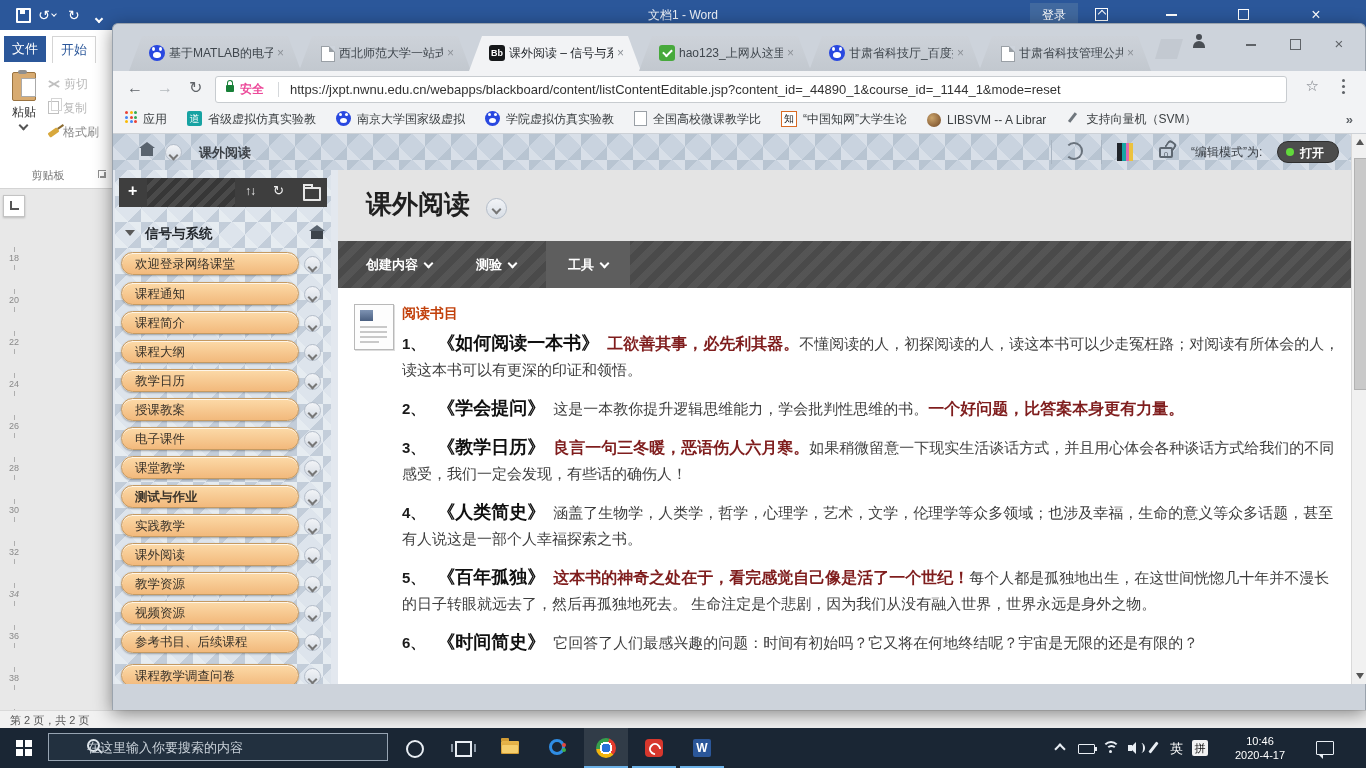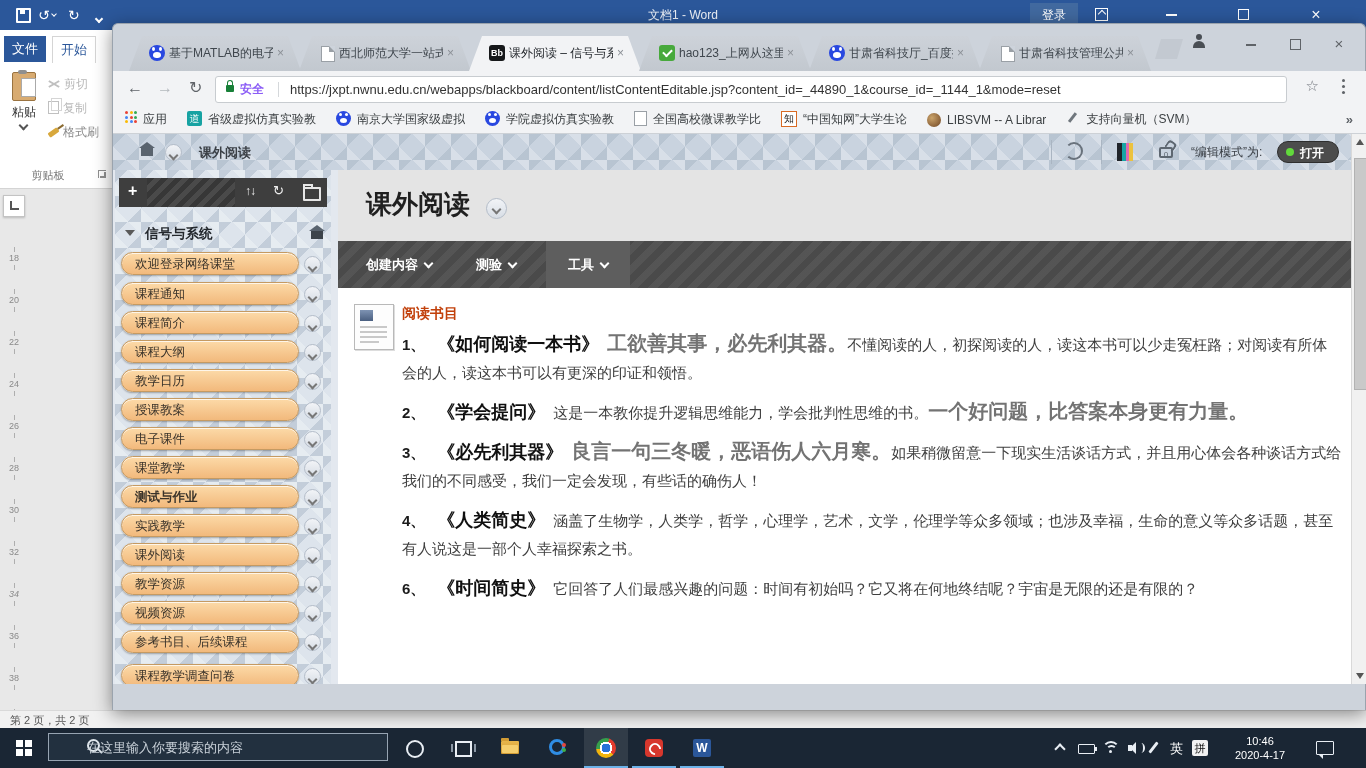--- a/index.html
+++ b/index.html
@@ -75,21 +75,21 @@
   .person:after{content:"";position:absolute;left:1.5px;top:7px;width:12px;height:7px;border-radius:6px 6px 0 0;background:#494e54;}
   .cwbtn{position:absolute;top:6px;width:40px;height:28px;color:#5f6368;text-align:center;line-height:28px;font-size:14px;}
   .cmin{position:absolute;left:15px;top:14px;width:10px;height:2px;background:#5f6368;}
   .cmax{position:absolute;left:15px;top:9px;width:9px;height:9px;border:1.5px solid #5f6368;}
   
   .ctoolbar{position:absolute;left:0;top:47px;width:1254px;height:35px;background:#f2f3f5;}
   .navic{position:absolute;top:7px;font-size:16px;line-height:20px;color:#5f6368;}
   .omni{position:absolute;left:102px;right:80px;top:5px;height:25px;background:#fff;border:1px solid #c8ccd0;border-radius:3px;}
   .lockic{position:absolute;left:10px;top:8px;width:8px;height:7px;background:#188038;border-radius:1px;}
   .lockic:before{content:"";position:absolute;left:1px;top:-5px;width:4px;height:5px;border:1.5px solid #188038;border-bottom:none;border-radius:4px 4px 0 0;}
-  .sectxt{position:absolute;left:24px;top:4px;font-size:12px;font-weight:bold;color:#8b5cf6;line-height:17px;}
+  .sectxt{position:absolute;left:24px;top:4px;font-size:12px;font-weight:bold;color:#ec4899;line-height:17px;}
   .omnisep{position:absolute;left:62px;top:5px;width:1px;height:15px;background:#d5d8db;}
   .urltxt{position:absolute;left:74px;right:8px;top:4px;font-size:13px;color:#333;line-height:17px;white-space:nowrap;overflow:hidden;}
   .star{position:absolute;right:48px;top:6px;font-size:15px;color:#757a80;}
   .dots3{position:absolute;right:22px;top:8px;width:3px;height:3px;background:#5f6368;border-radius:50%;box-shadow:0 6px 0 #5f6368,0 12px 0 #5f6368;}
   
   .cbm{position:absolute;left:0;top:82px;width:1254px;height:28px;background:#f2f3f5;border-bottom:1px solid #cdd1d6;display:flex;align-items:center;padding-left:12px;box-sizing:border-box;}
   .bmitem{display:flex;margin-right:20px;font-size:12px;color:#3c4043;white-space:nowrap;}
   .bmitem .bi{margin-right:6px;}
   .bmlabel{max-width:112px;overflow:hidden;}
   .appsgrid{width:12px;height:12px;display:grid;grid-template-columns:3px 3px 3px;grid-gap:1.5px;}
@@ -145,21 +145,21 @@
   .absort{position:absolute;right:22px;top:15px;color:#fff;font-size:13px;font-weight:bold;letter-spacing:-1px;}
   .whitepanel{position:absolute;left:0;top:118px;width:1013px;height:396px;background:#fff;}
   .docic{position:absolute;left:16px;top:16px;width:38px;height:44px;background:#fdfdfd;border:1px solid #b9b9b9;box-shadow:1px 1px 0 #ddd;}
   .docic .img{position:absolute;left:5px;top:5px;width:13px;height:11px;background:linear-gradient(#7e93b3,#4a5f80);}
   .docic .l{position:absolute;left:5px;height:2px;background:#c9c9c9;}
   .itemtitle{position:absolute;left:64px;top:17px;font-size:14px;font-weight:bold;color:#c2410c;}
   .books{position:absolute;left:64px;top:42px;width:940px;}
   .book{margin:0 0 12px 0;font-size:15px;line-height:26px;color:#3e3e3e;}
   .bnum{font-weight:bold;color:#1a1a1a;margin-right:12px;}
   .btitle{font-weight:bold;font-size:18px;color:#101010;margin-right:8px;}
-  .blead,.btail{font-weight:bold;font-size:20px;color:#737373;}
+  .blead,.btail{font-weight:bold;font-size:16px;color:#7f1d1d;}
   
   .scroll{position:absolute;left:1238px;top:0;width:16px;height:550px;background:#f1f1f1;border-left:1px solid #d9d9d9;box-sizing:border-box;}
   .sarrow{position:absolute;left:4px;width:0;height:0;border-left:4px solid transparent;border-right:4px solid transparent;}
   .sarrow.up{top:5px;border-bottom:6px solid #555;}
   .sarrow.down{bottom:5px;border-top:6px solid #555;}
   .sthumb{position:absolute;left:2px;top:24px;width:11px;height:230px;background:#c9c9c9;border:1px solid #b2b2b2;}
   
   .taskbar{left:0;top:728px;width:1366px;height:40px;background:#1a2634;}
   .startbtn{position:absolute;left:0;top:0;width:48px;height:40px;}
   .winlogo{position:absolute;left:16px;top:12px;width:7px;height:7px;background:#fff;box-shadow:9px 0 0 #fff,0 9px 0 #fff,9px 9px 0 #fff;}
@@ -444,22 +444,23 @@
             <span class="img"></span>
             <span class="l" style="top:21px;width:27px;"></span>
             <span class="l" style="top:26px;width:27px;"></span>
             <span class="l" style="top:31px;width:27px;"></span>
             <span class="l" style="top:36px;width:19px;"></span>
           </div>
           <div class="itemtitle">阅读书目</div>
           <div class="books">
             <p class="book"><b class="bnum">1、</b><b class="btitle">《如何阅读一本书》</b><b class="blead">工欲善其事，必先利其器。</b><span>不懂阅读的人，初探阅读的人，读这本书可以少走冤枉路；对阅读有所体会的人，读这本书可以有更深的印证和领悟。</span><b class="btail"></b></p>
             <p class="book"><b class="bnum">2、</b><b class="btitle">《学会提问》</b><b class="blead"></b><span>这是一本教你提升逻辑思维能力，学会批判性思维的书。</span><b class="btail">一个好问题，比答案本身更有力量。</b></p>
-            <p class="book"><b class="bnum">3、</b><b class="btitle">《必先利其器》</b><b class="blead">良言一句三冬暖，恶语伤人六月寒。</b><span>如果稍微留意一下现实生活谈话方式，并且用心体会各种谈话方式给我们的不同感受，我们一定会发现，有些话的确伤人！</span><b class="btail"></b></p>
+            <p class="book"><b class="bnum">3、</b><b class="btitle">《教学日历》</b><b class="blead">良言一句三冬暖，恶语伤人六月寒。</b><span>如果稍微留意一下现实生活谈话方式，并且用心体会各种谈话方式给我们的不同感受，我们一定会发现，有些话的确伤人！</span><b class="btail"></b></p>
             <p class="book"><b class="bnum">4、</b><b class="btitle">《人类简史》</b><b class="blead"></b><span>涵盖了生物学，人类学，哲学，心理学，艺术，文学，伦理学等众多领域；也涉及幸福，生命的意义等众多话题，甚至有人说这是一部个人幸福探索之书。</span><b class="btail"></b></p>
+            <p class="book"><b class="bnum">5、</b><b class="btitle">《百年孤独》</b><b class="blead">这本书的神奇之处在于，看完感觉自己像是活了一个世纪！</b><span>每个人都是孤独地出生，在这世间恍惚几十年并不漫长的日子转眼就远去了，然后再孤独地死去。 生命注定是个悲剧，因为我们从没有融入世界，世界永远是身外之物。</span><b class="btail"></b></p>
             <p class="book"><b class="bnum">6、</b><b class="btitle">《时间简史》</b><b class="blead"></b><span>它回答了人们最感兴趣的问题：时间有初始吗？它又将在何地终结呢？宇宙是无限的还是有限的？</span><b class="btail"></b></p>
           </div>
         </div>
       </div>
 
       <div class="scroll">
         <span class="sarrow up"></span>
         <span class="sthumb"></span>
         <span class="sarrow down"></span>
       </div>

